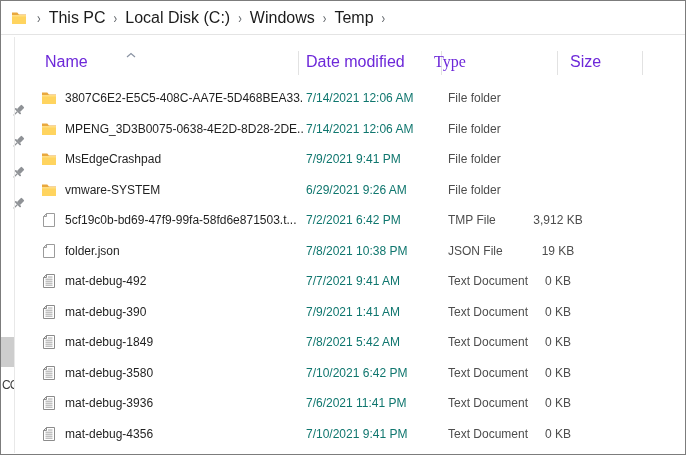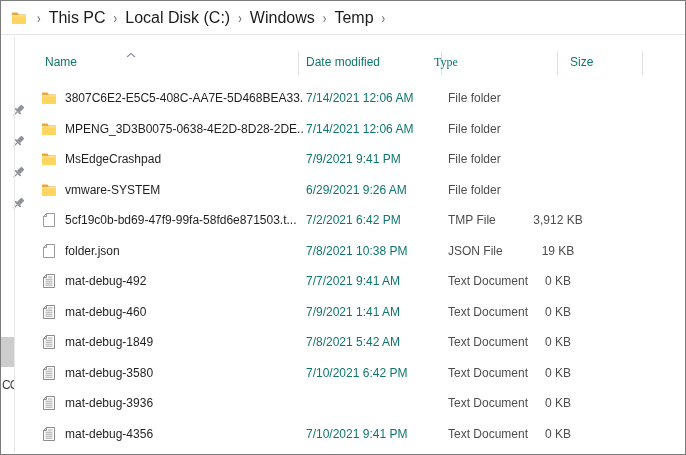--- a/index.html
+++ b/index.html
@@ -29,21 +29,21 @@
   .nav-thumb{position:absolute;left:0;top:336px;width:13px;height:30px;background:#cdcdcd;}
   .nav-overflow{
     position:absolute;left:1px;top:377px;width:13px;height:16px;overflow:hidden;
     font-size:12px;color:#3c3c3c;white-space:nowrap;letter-spacing:-1px;
   }
   
   .list-area{position:absolute;left:34px;top:35px;right:1px;bottom:1px;}
   .col-header{position:absolute;left:0;top:13px;right:0;height:26px;}
   .col-label{
     position:absolute;top:0;height:26px;line-height:26px;
-    font-size:12px;color:#0f766e;white-space:nowrap;cursor:default;
+    font-size:16px;color:#6d28d9;white-space:nowrap;cursor:default;
   }
   .col-label.h-name{left:10px;}
   .col-label.h-date{left:271px;}
   .col-label.h-type{left:399px;font-family:Liberation Serif, serif;}
   .col-label.h-size{left:535px;}
   .sort-caret{position:absolute;left:90px;top:-5px;width:12px;height:6px;}
   .col-sep{position:absolute;top:2px;height:24px;width:1px;background:#e2e2e2;}
   .sep-1{left:263px;} .sep-2{left:406px;} .sep-3{left:522px;} .sep-4{left:607px;}
   
   .rows{position:absolute;left:0;top:47px;right:0;}
@@ -240,21 +240,21 @@
   </div>
         <div class="row">
 
     <span class="cell-icon ficon icon-text">
       <svg width="16" height="16" viewBox="0 0 16 16">
         <path d="M5.5 1.5 H13.5 V14.5 H2.5 V4.5 Z" fill="#fff" stroke="#8c8c8c"></path>
         <path d="M5.5 1.5 V4.5 H2.5 Z" fill="#ececec" stroke="#8c8c8c"></path>
         <path d="M7 4 H11.5 M4.5 6.2 H11.5 M4.5 8.2 H11.5 M4.5 10.2 H11.5 M4.5 12.2 H11.5" stroke="#9a9a9a" stroke-width="0.9"></path>
       </svg>
     </span>
-    <span class="cell c-name">mat-debug-460</span>
+    <span class="cell c-name">mat-debug-390</span>
     <span class="cell c-date">7/9/2021 1:41 AM</span>
     <span class="cell c-type">Text Document</span>
     <span class="cell c-size">0 KB</span>
   </div>
         <div class="row">
 
     <span class="cell-icon ficon icon-text">
       <svg width="16" height="16" viewBox="0 0 16 16">
         <path d="M5.5 1.5 H13.5 V14.5 H2.5 V4.5 Z" fill="#fff" stroke="#8c8c8c"></path>
         <path d="M5.5 1.5 V4.5 H2.5 Z" fill="#ececec" stroke="#8c8c8c"></path>
@@ -283,20 +283,21 @@
         <div class="row">
 
     <span class="cell-icon ficon icon-text">
       <svg width="16" height="16" viewBox="0 0 16 16">
         <path d="M5.5 1.5 H13.5 V14.5 H2.5 V4.5 Z" fill="#fff" stroke="#8c8c8c"></path>
         <path d="M5.5 1.5 V4.5 H2.5 Z" fill="#ececec" stroke="#8c8c8c"></path>
         <path d="M7 4 H11.5 M4.5 6.2 H11.5 M4.5 8.2 H11.5 M4.5 10.2 H11.5 M4.5 12.2 H11.5" stroke="#9a9a9a" stroke-width="0.9"></path>
       </svg>
     </span>
     <span class="cell c-name">mat-debug-3936</span>
+    <span class="cell c-date">7/6/2021 11:41 PM</span>
     <span class="cell c-type">Text Document</span>
     <span class="cell c-size">0 KB</span>
   </div>
         <div class="row">
 
     <span class="cell-icon ficon icon-text">
       <svg width="16" height="16" viewBox="0 0 16 16">
         <path d="M5.5 1.5 H13.5 V14.5 H2.5 V4.5 Z" fill="#fff" stroke="#8c8c8c"></path>
         <path d="M5.5 1.5 V4.5 H2.5 Z" fill="#ececec" stroke="#8c8c8c"></path>
         <path d="M7 4 H11.5 M4.5 6.2 H11.5 M4.5 8.2 H11.5 M4.5 10.2 H11.5 M4.5 12.2 H11.5" stroke="#9a9a9a" stroke-width="0.9"></path>

